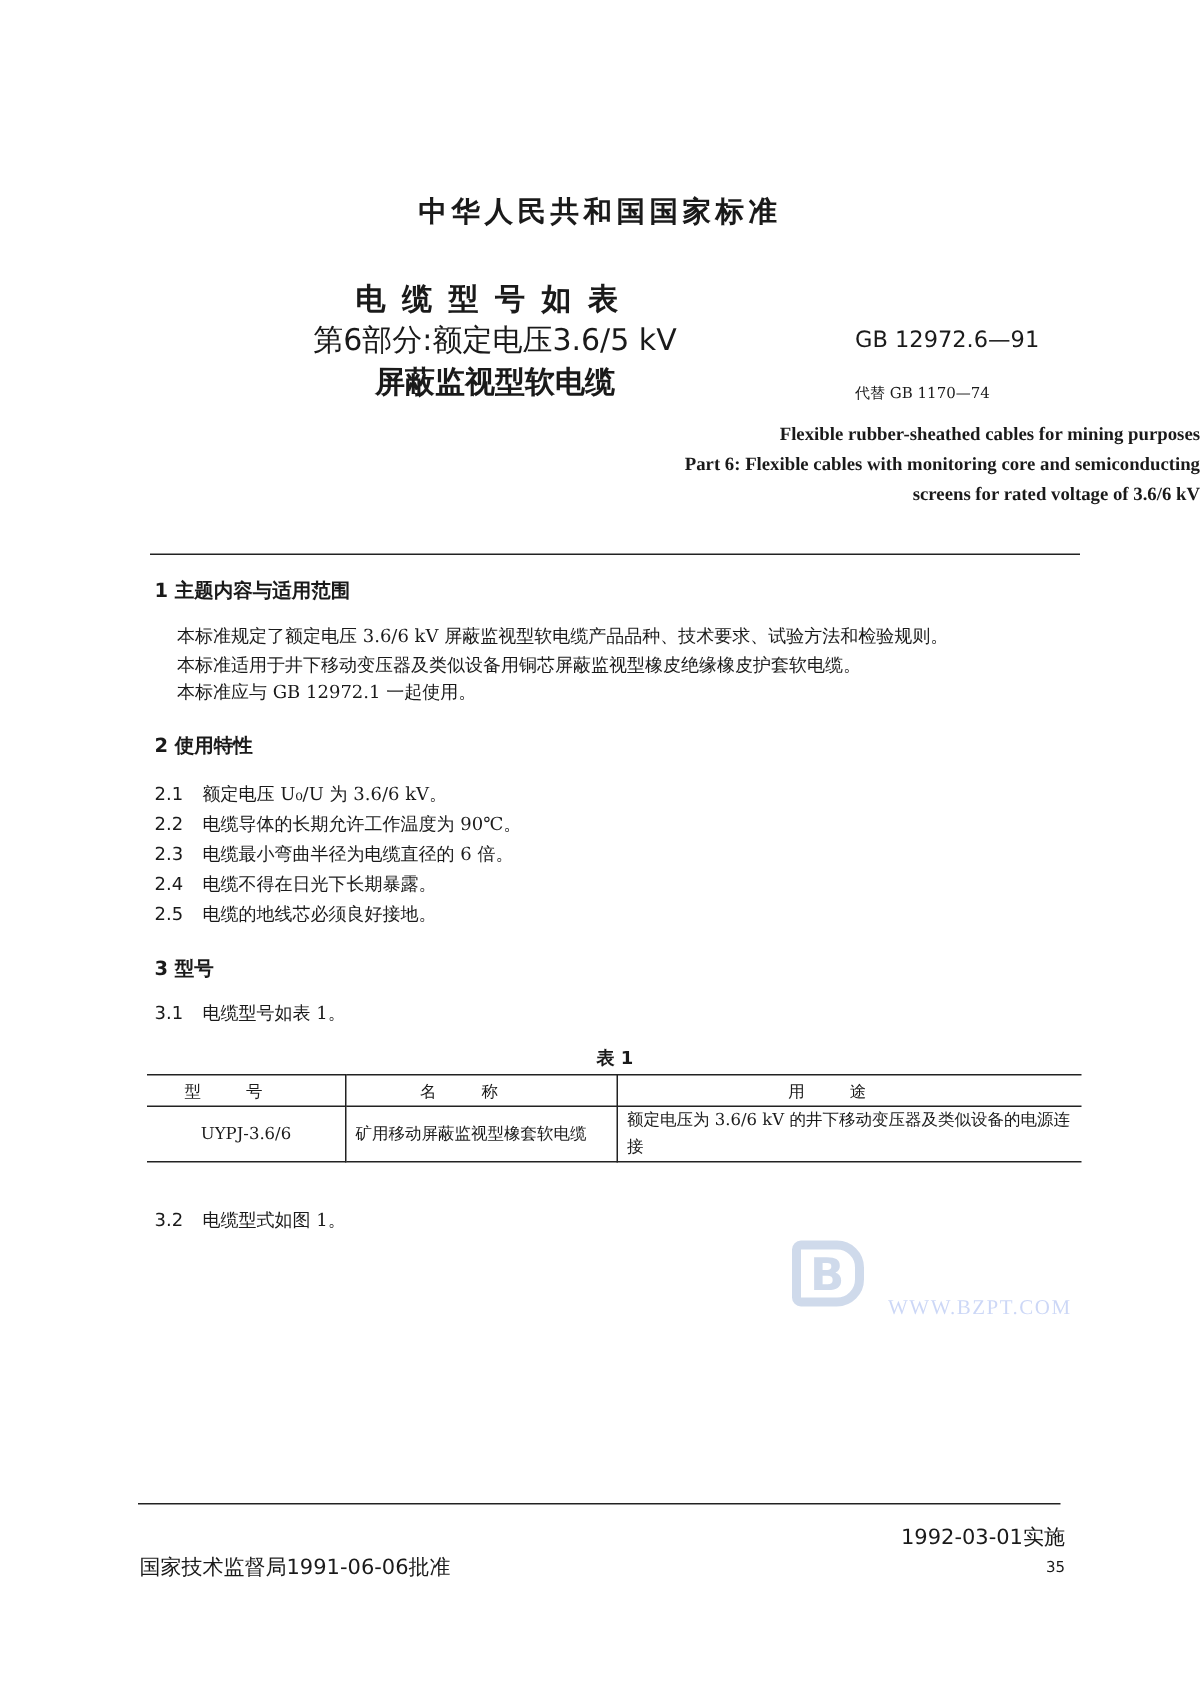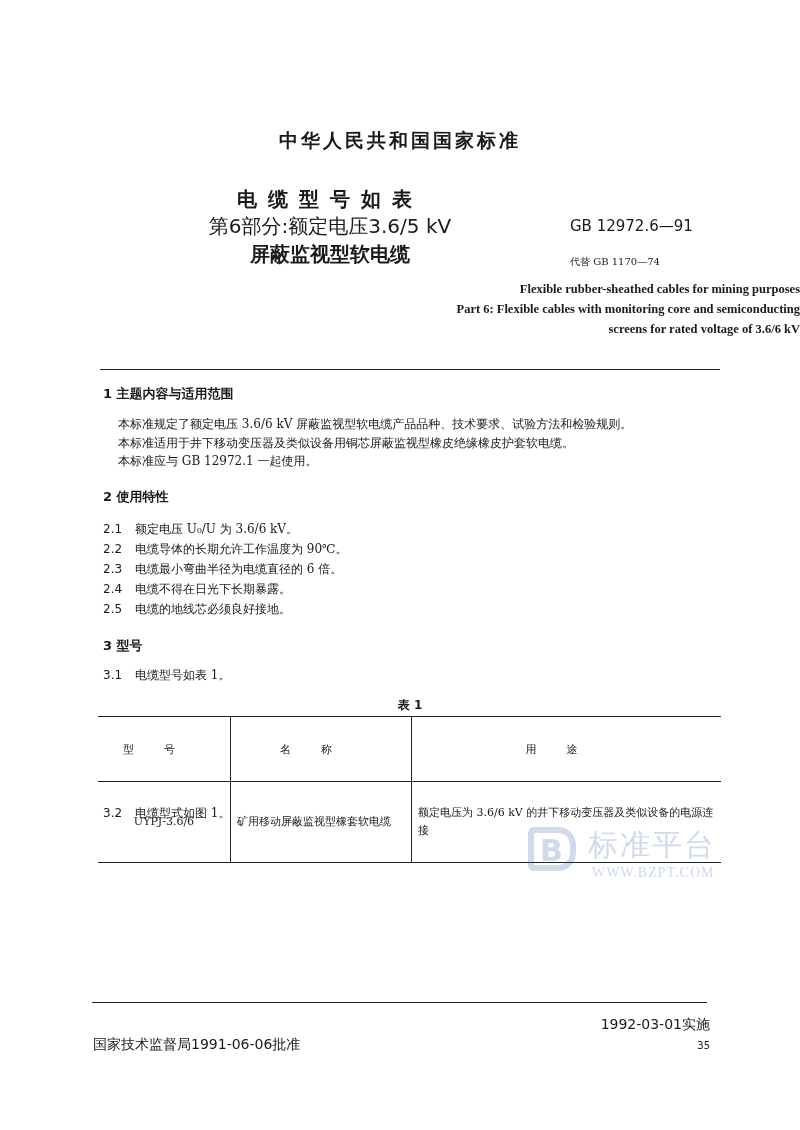--- a/index.html
+++ b/index.html
@@ -14,21 +14,21 @@
     .title3 { top: 241px; left: 200px; width: 260px; text-align: center; font-family: "DejaVu Sans", sans-serif; font-weight: bold; font-size: 20px; }
     .gbcode { top: 217px; left: 570px; font-family: "DejaVu Sans", sans-serif; font-size: 15px; }
     .replace { top: 255px; left: 570px; font-size: 10px; }
     .en { left: 0; width: 800px; text-align: right; font-family: "Liberation Serif", serif; font-weight: bold; font-size: 12.5px; }
     .rule { left: 100px; width: 620px; height: 0; border-top: 1.5px solid #222; }
     .h { left: 103px; font-family: "DejaVu Sans", sans-serif; font-weight: bold; font-size: 13px; }
     .p { left: 118px; font-size: 12px; }
     .item { left: 103px; font-size: 12px; }
     .item .num { display: inline-block; width: 32px; font-family: "DejaVu Sans", sans-serif; }
     table.t1 { position: absolute; top: 716px; left: 98px; width: 623px; border-collapse: collapse; font-size: 11px; }
-    table.t1 th, table.t1 td { border-top: 1.5px solid #222; border-bottom: 1.5px solid #222; padding: 22px 6px; }
+    table.t1 th, table.t1 td { border-top: 1.5px solid #222; border-bottom: 1.5px solid #222; padding: 0 6px; }
     table.t1 th { font-weight: normal; text-align: center; height: 20px; letter-spacing: 30px; }
     table.t1 td { vertical-align: middle; line-height: 18px; }
     table.t1 .c1 { width: 120px; text-align: center; border-right: 1px solid #222; }
     table.t1 .c2 { width: 168px; border-right: 1px solid #222; }
     .watermark { top: 825px; left: 528px; width: 200px; height: 60px; opacity: 0.22; }
     .wm-logo { position: absolute; left: 0; top: 2px; width: 48px; height: 44px; border: 6px solid #2a5aa8; border-radius: 6px 18px 18px 6px; box-sizing: border-box; }
     .wm-logo span { position: absolute; left: 6px; top: 2px; font-family: "DejaVu Sans", sans-serif; font-weight: bold; font-size: 30px; color: #2a5aa8; line-height: 32px; }
     .wm-text { position: absolute; left: 60px; top: 0; font-family: "DejaVu Serif", serif; font-size: 30px; color: #2a5aa8; letter-spacing: 2px; }
     .wm-url { position: absolute; left: 64px; top: 40px; font-family: "Liberation Serif", serif; font-size: 14px; color: #1d4ed8; letter-spacing: 1px; }
     .footer-rule { top: 1002px; left: 92px; width: 615px; border-top: 1.5px solid #222; }
@@ -85,20 +85,19 @@
     </tr>
   </tbody>
 </table>
 
 <div class="abs item" style="top:805px"><span class="num">3.2</span><span>电缆型式如图 1。</span></div>
 
 <div class="abs watermark">
   <div class="wm-logo">
       <span>B</span>
     </div>
-  <div class="wm-text">标准平台</div>
   <div class="wm-url">WWW.BZPT.COM</div>
 </div>
 
 <div class="abs footer-rule"></div>
 <div class="abs approved">国家技术监督局1991-06-06批准</div>
 <div class="abs effective">1992-03-01实施</div>
 <div class="abs pagenum">35</div>
 
 </body></html>

